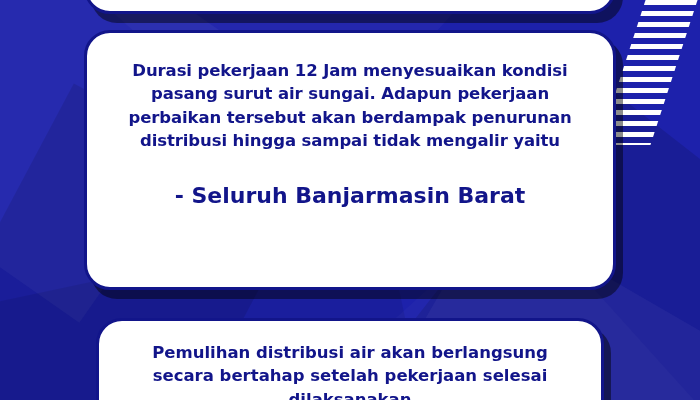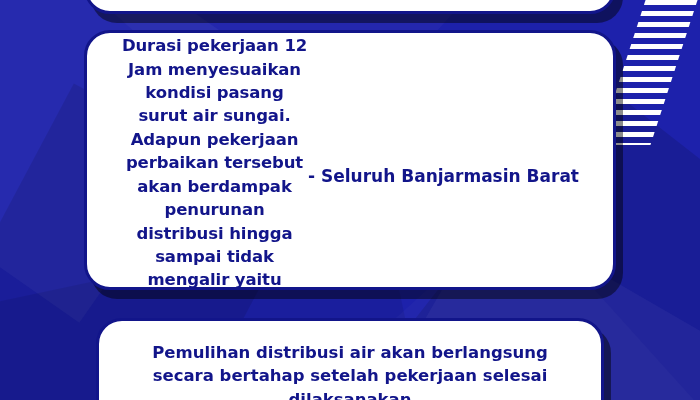--- a/index.html
+++ b/index.html
@@ -106,21 +106,21 @@
     border-radius: 26px;
   }
 
   .card-main {
     left: 84px;
     top: 30px;
     width: 532px;
     height: 260px;
     padding: 26px 34px 20px 34px;
     display: flex;
-    flex-direction: row;
+    flex-direction: column;
     justify-content: flex-start;
     align-items: center;
   }
 
   .card-bottom {
     left: 96px;
     top: 318px;
     width: 508px;
     height: 120px;
     padding: 20px 30px 0 30px;
@@ -137,21 +137,21 @@
     letter-spacing: -0.1px;
   }
 
   .list-block {
     margin-top: 26px;
     text-align: center;
   }
   .list-item {
     color: #12158a;
     font-weight: bold;
-    font-size: 17px;
+    font-size: 22px;
     line-height: 1.55;
     margin: 0;
     white-space: nowrap;
   }
 
   .bottom-text {
     color: #12158a;
     font-weight: bold;
     font-size: 16.5px;
     line-height: 1.42;

